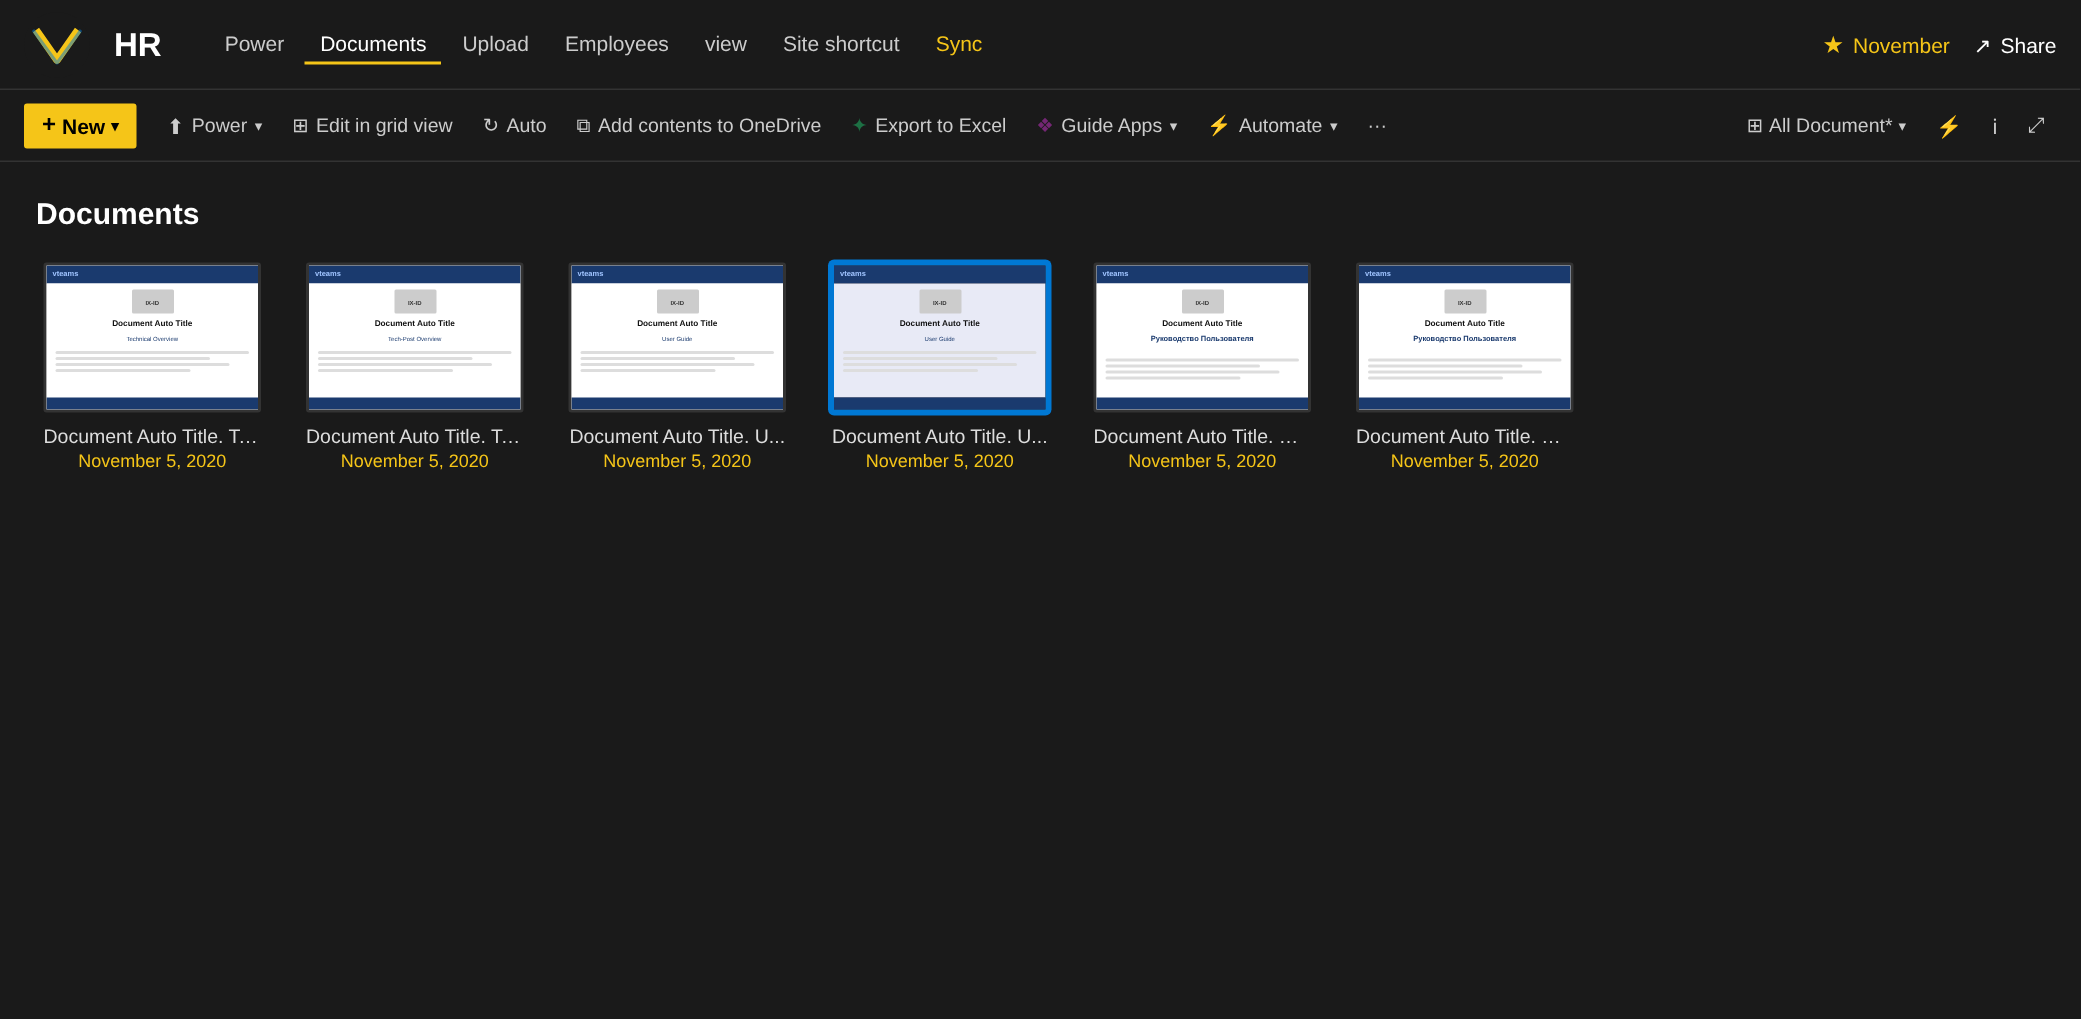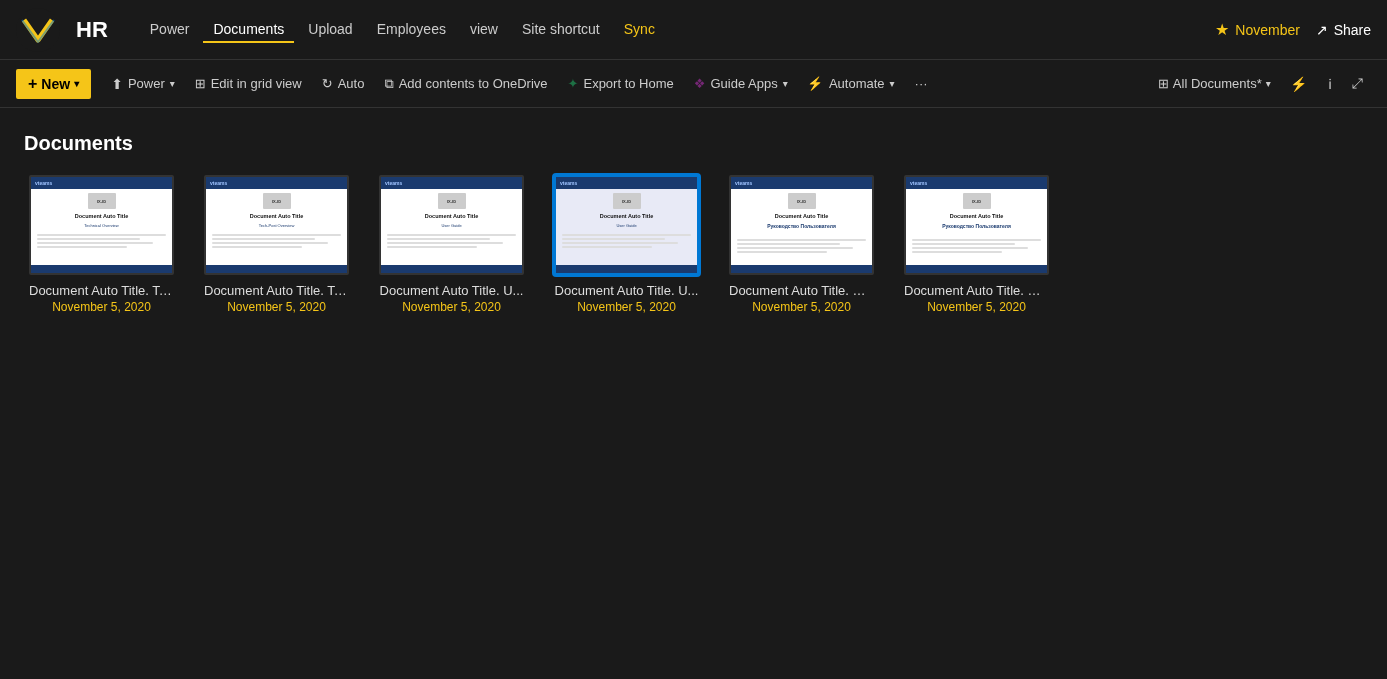--- a/index.html
+++ b/index.html
@@ -324,21 +324,21 @@
     <span>Auto</span>
   </button>
 
   <button class="toolbar-btn">
     <span style="font-size:13px;">⧉</span>
     <span>Add contents to OneDrive</span>
   </button>
 
   <button class="toolbar-btn">
     <span style="font-size:13px; color:#1d7044;">✦</span>
-    <span>Export to Home</span>
+    <span>Export to Excel</span>
   </button>
 
   <button class="toolbar-btn">
     <span style="font-size:13px; color:#742774;">❖</span>
     <span>Guide Apps</span>
     <span style="font-size:10px;">▾</span>
   </button>
 
   <button class="toolbar-btn">
     <span style="font-size:13px; color:#0066ff;">⚡</span>
@@ -346,21 +346,21 @@
     <span style="font-size:10px;">▾</span>
   </button>
 
   <button class="toolbar-btn">
     <span>···</span>
   </button>
 
   <div class="toolbar-right">
     <button class="all-docs-btn">
       <span style="font-size:13px;">⊞</span>
-      <span>All Documents*</span>
+      <span>All Document*</span>
       <span style="font-size:10px;">▾</span>
     </button>
     <button class="toolbar-btn">
       <span style="font-size:14px; color:#f5c518;">⚡</span>
     </button>
     <button class="toolbar-btn">
       <span style="font-size:14px;">ℹ</span>
     </button>
     <button class="toolbar-btn">
       <span style="font-size:14px;">⤢</span>

